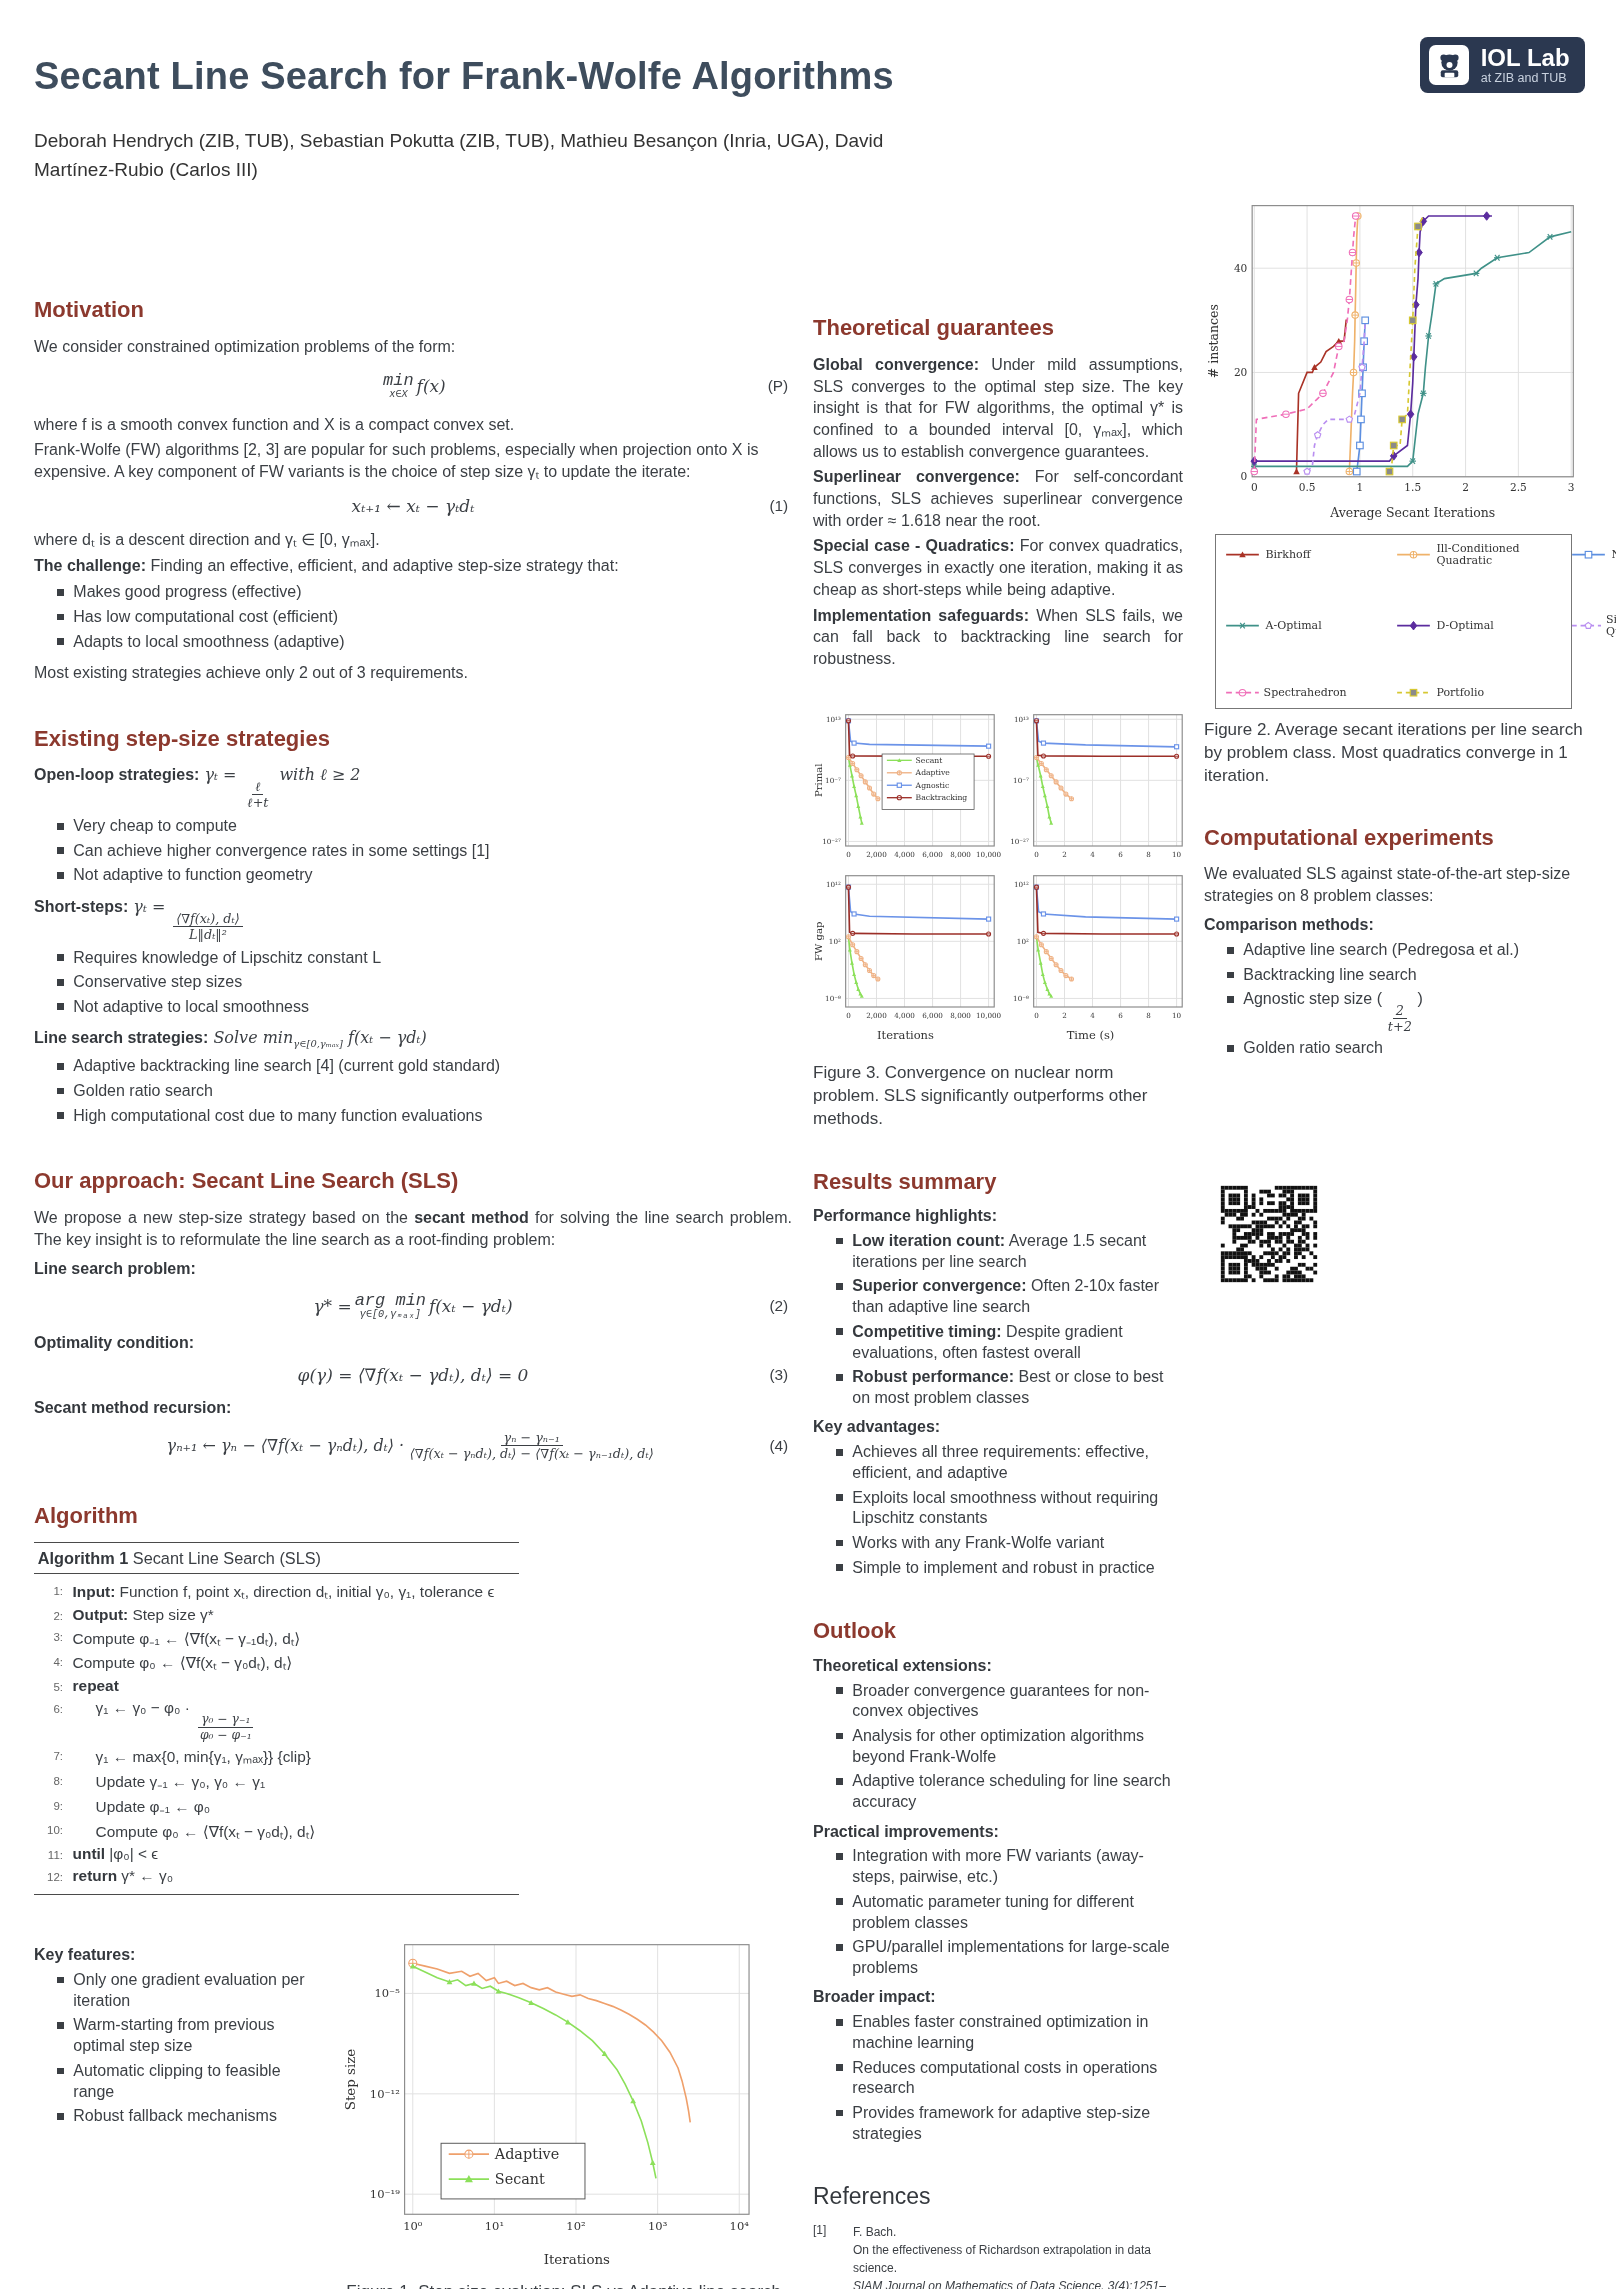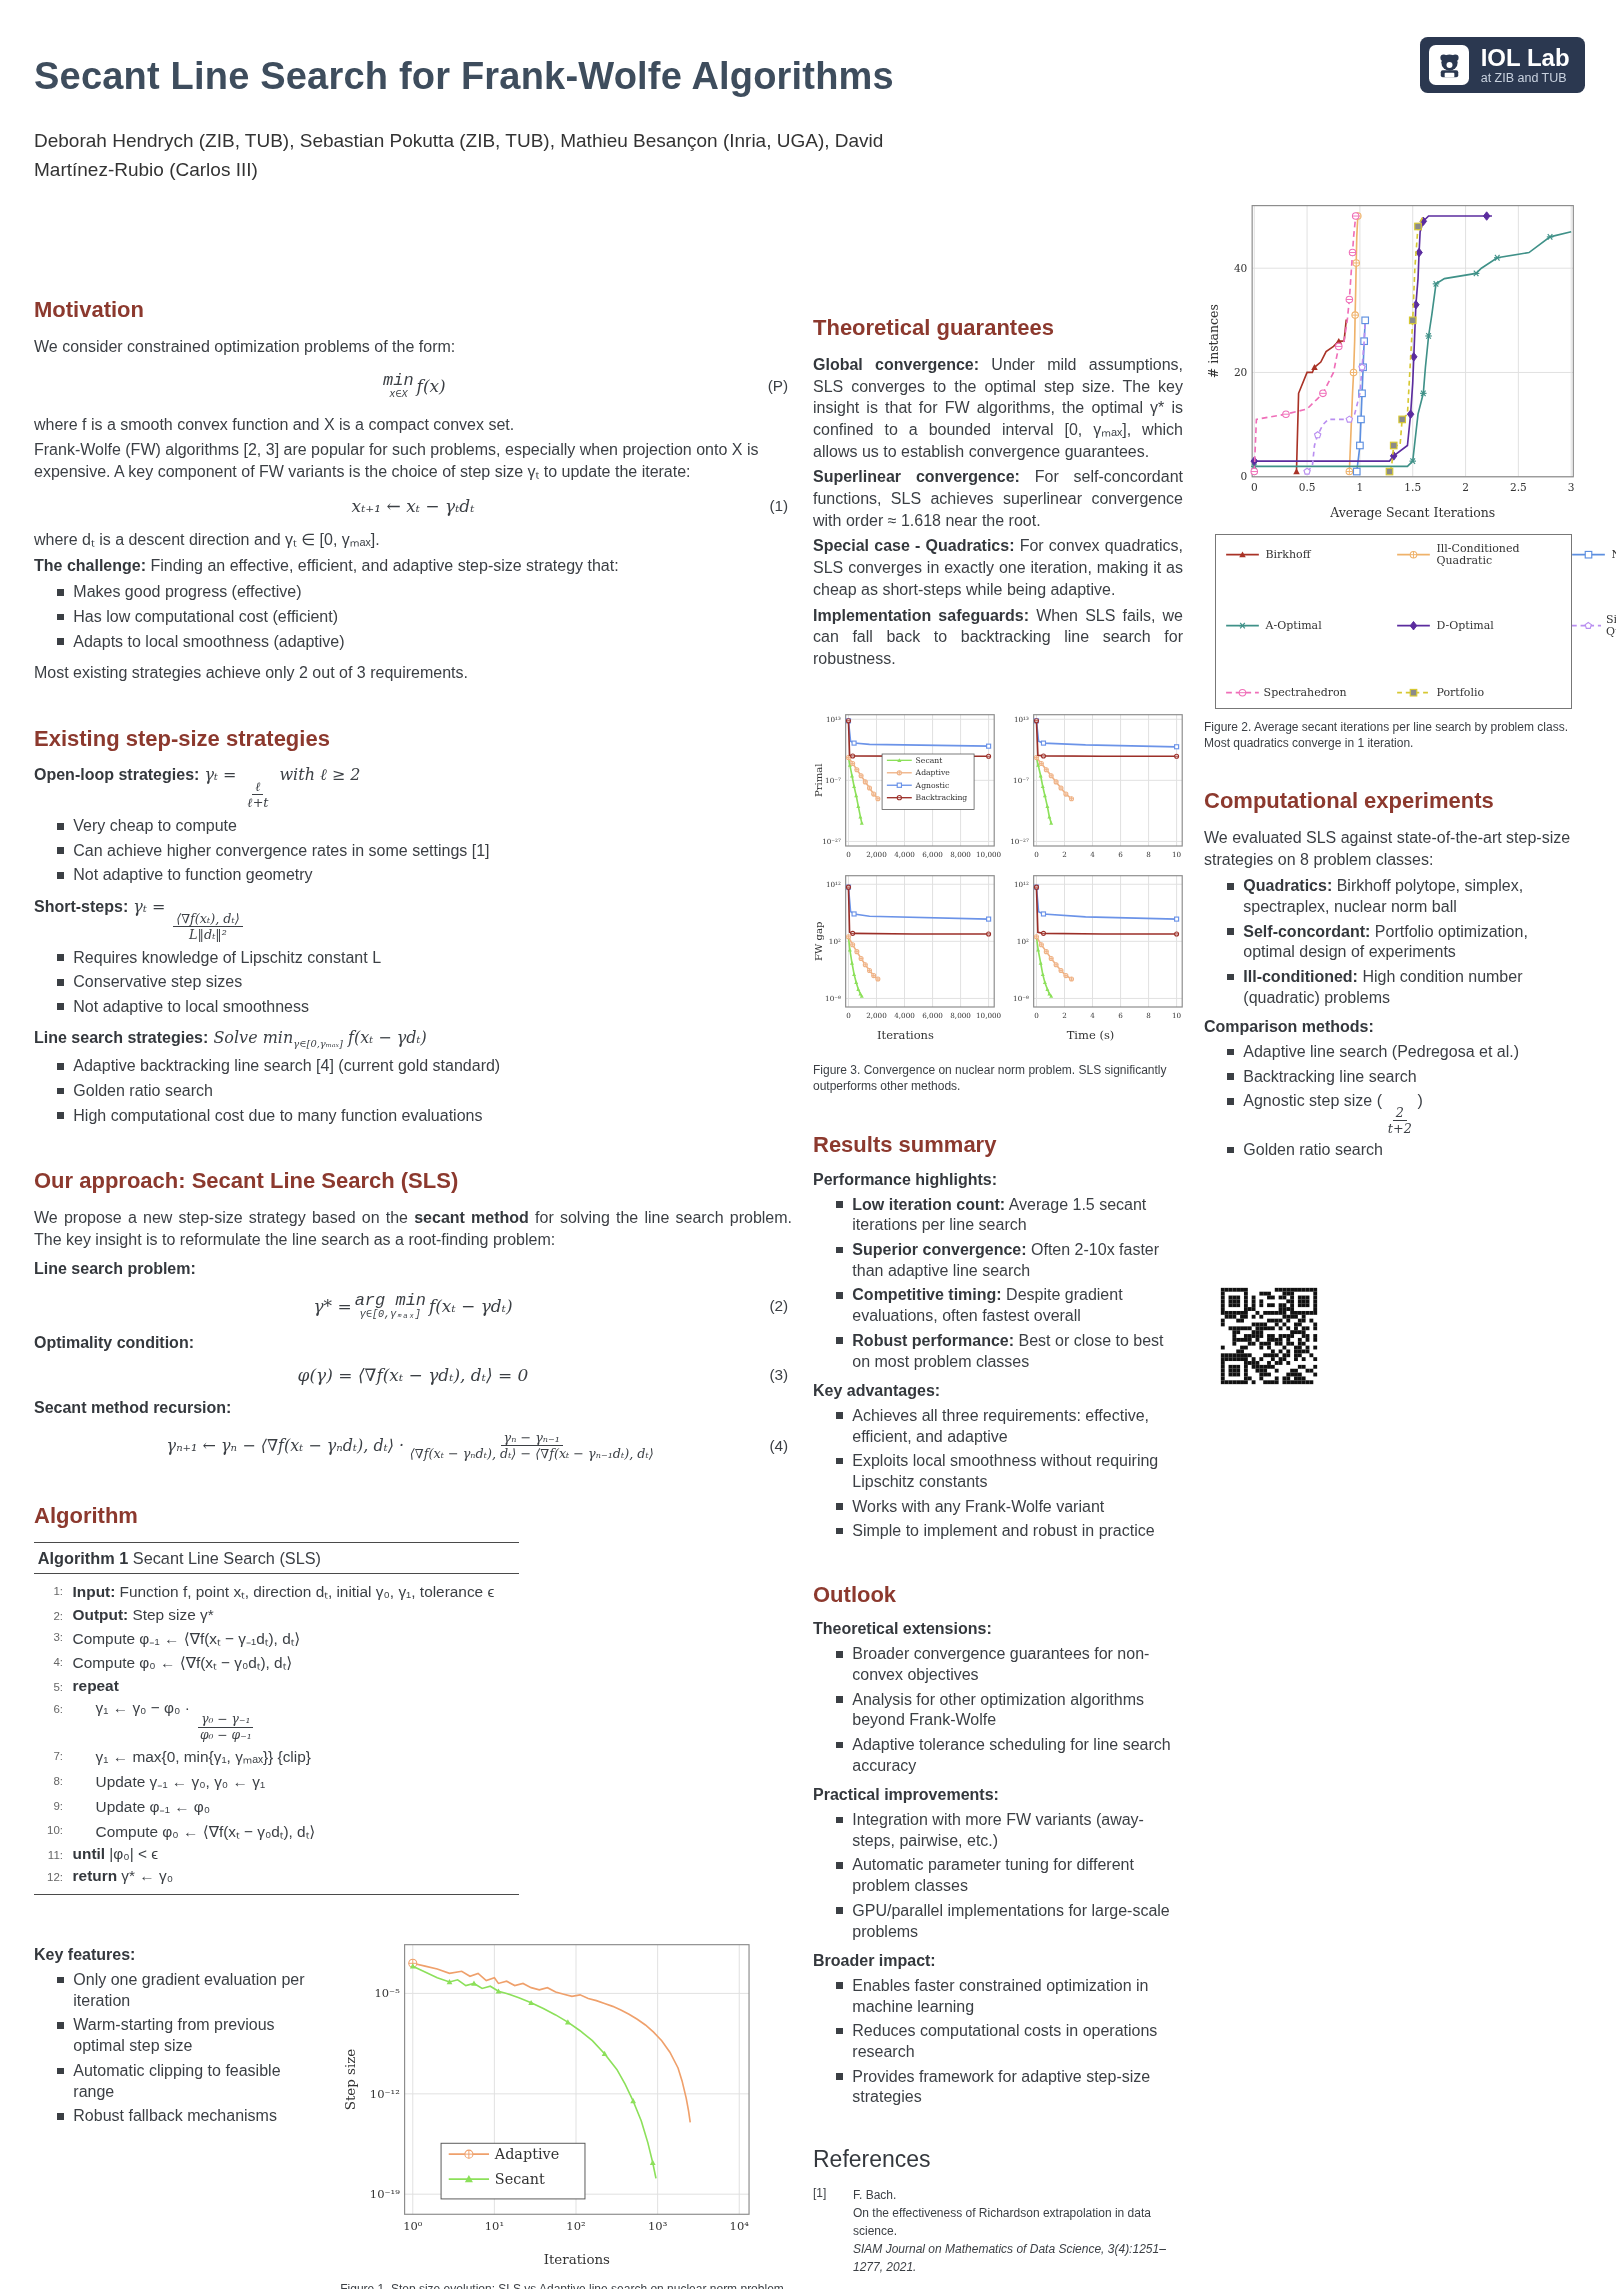--- a/index.html
+++ b/index.html
@@ -42,21 +42,21 @@
   .algo-head{padding:5.8px 3.8px;border-bottom:1.2px solid #4a4a4a;font-size:16.3px;}
   .algo-body{padding:4.8px 0 6.7px 0;}
   .algo-line{display:flex;align-items:flex-start;padding:1.9px 0;font-size:15.4px;}
   .algo-num{width:29px;flex:none;text-align:right;color:#666;font-size:11.5px;padding:3.8px 9.6px 0 0;}
   .algo-txt{flex:1;}
   .ind1{padding-left:23px;}
   
   .kf-row{display:flex;gap:13.4px;align-items:flex-start;}
   .kf-list{width:288px;flex:none;}
   .fig-block{flex:1;}
-  .caption{font-size:12px;color:#3b3f44;text-align:center;margin-top:9.6px;line-height:1.35;}
+  .caption{font-size:17px;color:#3b3f44;text-align:center;margin-top:9.6px;line-height:1.35;}
   svg text{font-family:"DejaVu Serif",serif;fill:#333;}
   
   .f2legend{border:1.2px solid #777;margin:9.6px auto 0 auto;width:357px;box-sizing:border-box;padding:7.7px 7.7px;display:grid;grid-template-columns:123px 127px 92px;row-gap:4.8px;column-gap:1.9px;gap:48px;}
   .f2cell{display:flex;align-items:center;gap:4.8px;}
   .f2cell .lb{font-family:"DejaVu Serif",serif;font-size:11px;color:#333;white-space:pre-line;line-height:1.05;}
   
   .f3grid{display:grid;grid-template-columns:188px 188px;gap:0px;}
   .f3x{display:flex;margin-top:-1.9px;}
   .f3x span{width:50%;text-align:center;font-family:"DejaVu Serif",serif;font-size:11.5px;color:#333;}
   
@@ -852,25 +852,20 @@
               </svg>
               <span class="lb">Portfolio</span>
             </div>
           </div>
         <div class="caption" style="text-align:left;">Figure 2. Average secant iterations per line search by problem class. Most quadratics converge in 1 iteration.</div>
       </div>
 
       <div class="sec">
         <h2 class="sec-h">Computational experiments</h2>
         <p>We evaluated SLS against state-of-the-art step-size strategies on 8 problem classes:</p>
-        <ul class="bullets">
-            <li><b>Quadratics:</b> Birkhoff polytope, simplex, spectraplex, nuclear norm ball</li>
-            <li><b>Self-concordant:</b> Portfolio optimization, optimal design of experiments</li>
-            <li><b>Ill-conditioned:</b> High condition number (quadratic) problems</li>
-          </ul>
         <div class="lbl">Comparison methods:</div>
         <ul class="bullets">
             <li>Adaptive line search (Pedregosa et al.)</li>
             <li>Backtracking line search</li>
             <li>Agnostic step size (<span class="frac mm">
                 <span class="num">2</span>
                 <span class="den">t+2</span>
               </span>)</li>
             <li>Golden ratio search</li>
           </ul>

